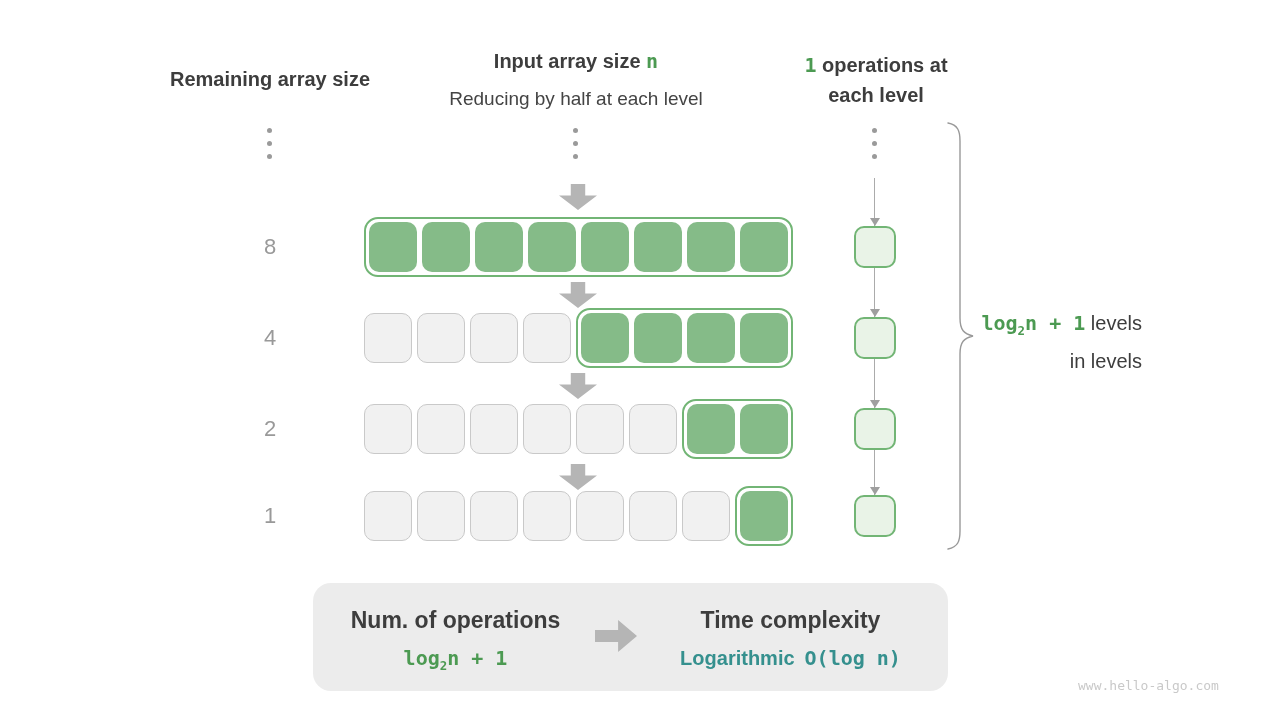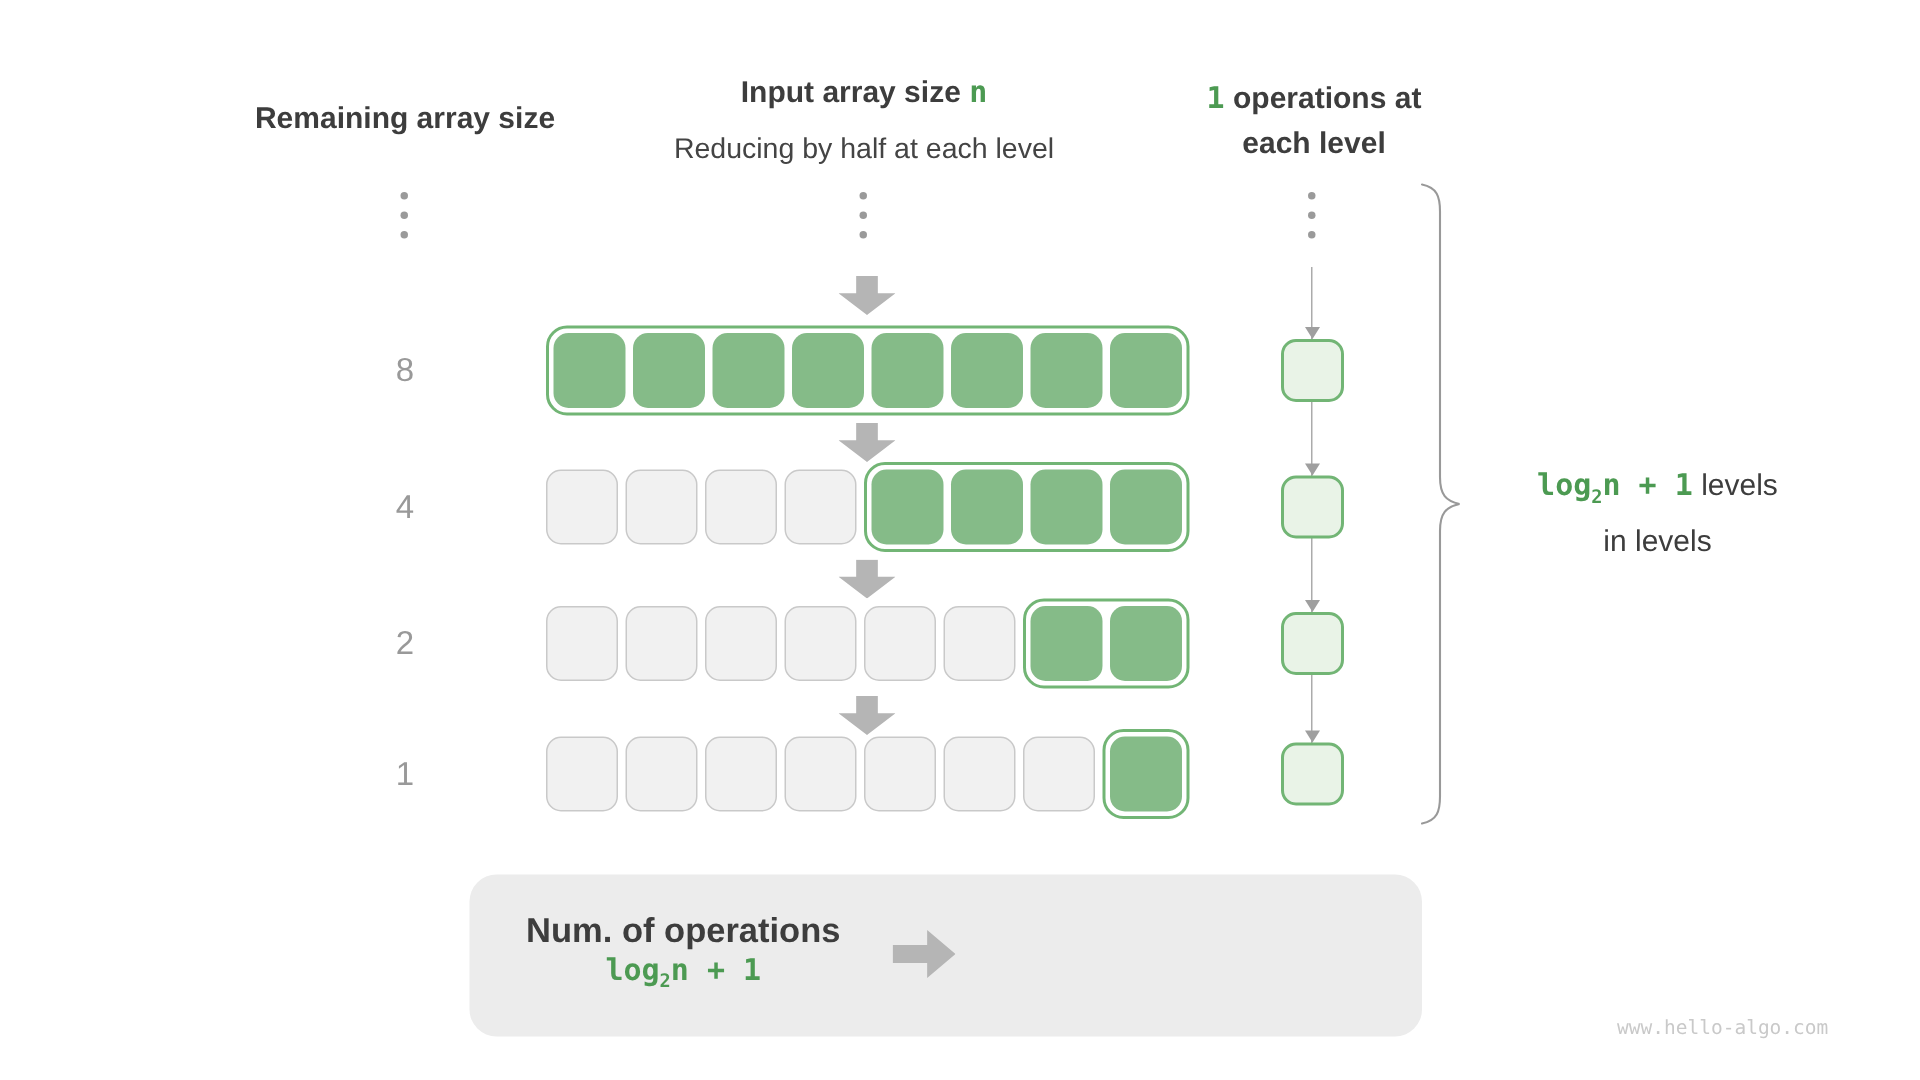--- a/index.html
+++ b/index.html
@@ -34,29 +34,29 @@
   .right-arrow{position:absolute;width:42px;height:32px;background:var(--arrow-gray);
     clip-path:polygon(0 31%,55% 31%,55% 0,100% 50%,55% 100%,55% 69%,0 69%);}
 
   .op-line{position:absolute;left:874px;top:178px;width:1px;height:319px;background:#ababab;}
   .op-sq{position:absolute;left:854px;width:42px;height:42px;border-radius:10px;
     background:var(--green-light);border:2px solid var(--green-border);}
   .op-head{position:absolute;left:870px;width:0;height:0;
     border-left:5px solid transparent;border-right:5px solid transparent;border-top:8px solid #9f9f9f;}
 
   .brace{position:absolute;left:940px;top:122px;}
-  .brace-label{position:absolute;left:995px;top:308px;width:220px;text-align:center;
+  .brace-label{position:absolute;left:922px;top:308px;width:220px;text-align:right;
     font-size:20px;color:var(--text-dark);line-height:30px;}
   .brace-label .formula{font-family:"DejaVu Sans Mono",monospace;font-weight:bold;color:var(--green-text);}
 
   .summary-box{position:absolute;left:313px;top:583px;width:635px;height:108px;
     background:var(--box-bg);border-radius:18px;}
   .sum-col{position:absolute;top:24px;text-align:center;}
   .sum-col .title{font-weight:bold;font-size:23px;color:var(--text-dark);}
-  .sum-col .value{font-size:20px;}
+  .sum-col .value{margin-top:12px;font-size:20px;}
   .sum-left{left:10px;width:265px;}
   .sum-right{left:350px;width:255px;}
   .formula-green{font-family:"DejaVu Sans Mono",monospace;font-weight:bold;color:var(--green-text);font-size:19px;}
   .teal-name{color:var(--teal-text);font-weight:bold;}
   .teal-o{color:var(--teal-text);font-family:"DejaVu Sans Mono",monospace;font-weight:bold;margin-left:10px;}
 
   .watermark{position:absolute;left:1078px;top:678px;font-family:"DejaVu Sans Mono",monospace;
     font-size:13px;color:#c9c9c9;}
 </style>
 </head>
@@ -174,17 +174,23 @@
     </div>
     <div>in levels</div>
   </div>
 
   <div class="summary-box">
     <div class="sum-col sum-left">
       <div class="title">Num. of operations</div>
       <div class="value formula-green"><span>log</span><sub>2</sub><span>n + 1</span></div>
     </div>
     <div class="right-arrow" style="left:282px;top:37px;"></div>
+    <div class="sum-col sum-right">
+      <div class="title">Time complexity</div>
+      <div class="value">
+        <span class="teal-name">Logarithmic</span><span class="teal-o">O(log n)</span>
+      </div>
+    </div>
   </div>
 
   <div class="watermark">www.hello-algo.com</div>
 
 </div>
 
 </body></html>

